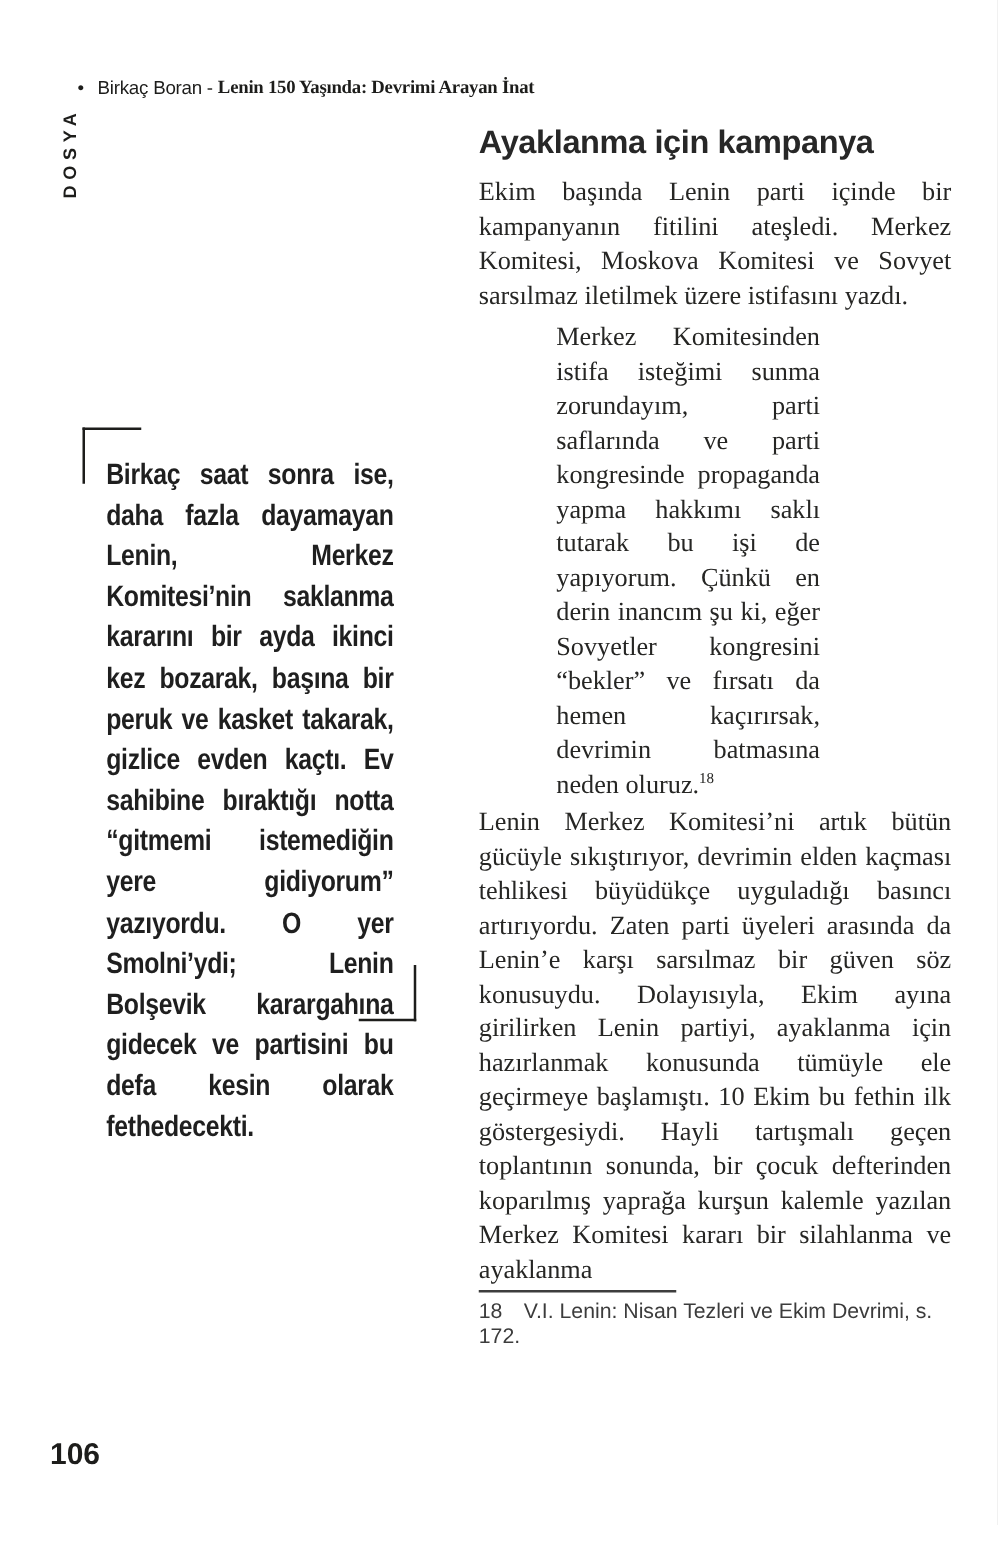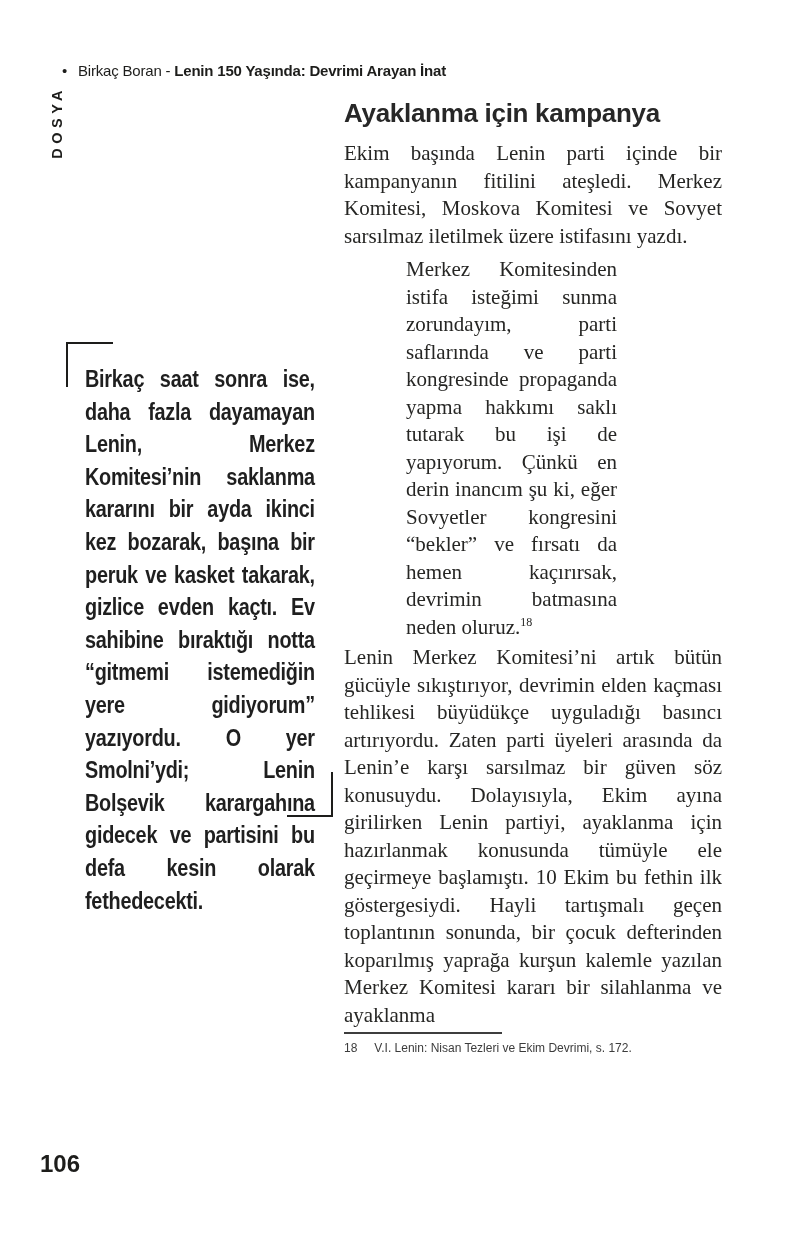--- a/index.html
+++ b/index.html
@@ -26,21 +26,21 @@
     letter-spacing: -0.2px;
     color: #1d1d1b;
     white-space: nowrap;
   }
   .page-header .bullet {
     font-size: 15px;
     margin-right: 11px;
     line-height: 1;
   }
   .page-header .author { font-weight: 400; }
-  .page-header .book-title { font-weight: 700; margin-left: 4px; }
+  .page-header .book-title { font-weight: 700; margin-left: 4px; font-family: Liberation Serif, serif; }
 
   
   .side-label {
     position: absolute;
     left: 49px;
     top: 86px;
     writing-mode: vertical-rl;
     transform: rotate(180deg);
     font-family: "Liberation Sans", sans-serif;
     font-weight: 700;
@@ -80,21 +80,21 @@
     top: 772px;
     width: 46px;
     height: 45px;
     border-right: 2px solid #1d1d1b;
     border-bottom: 2px solid #1d1d1b;
   }
 
   
   .article {
     position: absolute;
-    left: 344px;
+    left: 383px;
     top: 98px;
     width: 378px;
   }
   .article h1 {
     font-family: "Liberation Sans", sans-serif;
     font-weight: 700;
     font-size: 26px;
     line-height: 30px;
     letter-spacing: -0.3px;
     color: #272727;
@@ -120,21 +120,21 @@
     vertical-align: super;
   }
   .footnote-rule {
     margin-top: 3px;
     width: 158px;
     border-top: 2px solid #3d3d3d;
   }
   .footnote {
     margin-top: 5px;
     font-family: "Liberation Sans", sans-serif;
-    font-size: 12px;
+    font-size: 17px;
     line-height: 19.5px;
     color: #3c3c3c;
     text-align: left;
   }
   .footnote .fn-num { margin-right: 17px; }
 
   
   .page-number {
     position: absolute;
     left: 40px;

